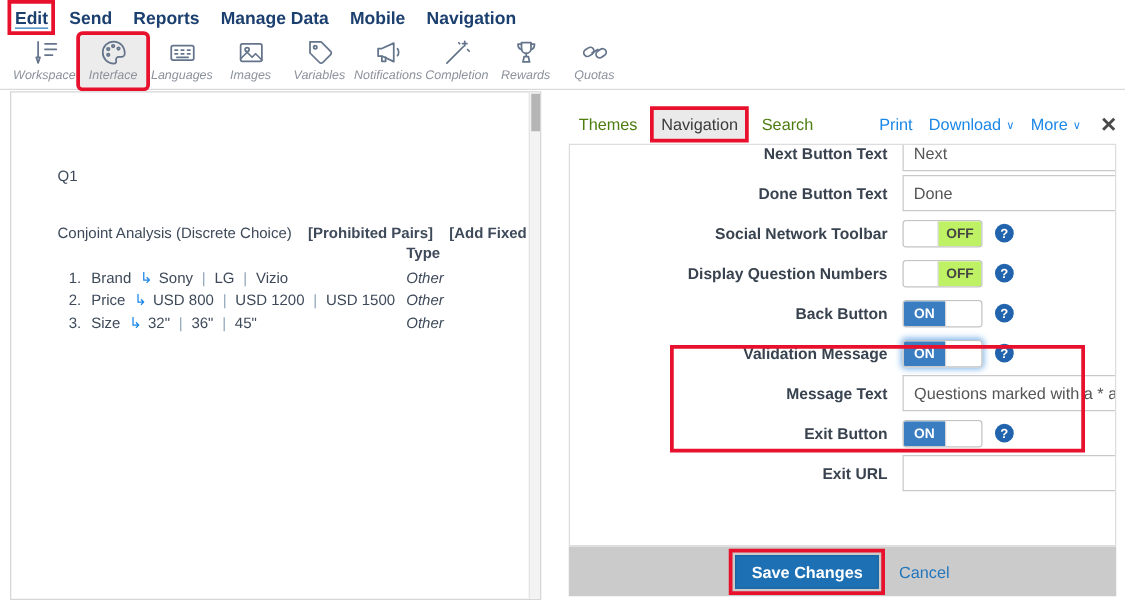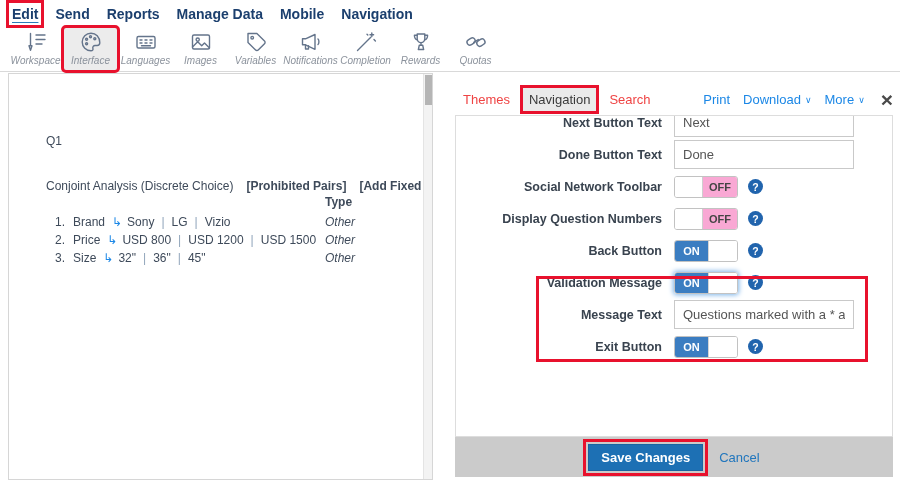--- a/index.html
+++ b/index.html
@@ -41,39 +41,39 @@
   .attr-index { display:inline-block; width:18px; }
   .attr-name { margin-right:7px; }
   .attr-arrow { color:#1b87e6; margin-right:5px; }
   .attr-pipe { color:#91a5bb; margin:0 7px; }
   .attr-type { position:absolute; left:279px; font-style:italic; }
 
   
   .right-panel { position:absolute; left:455px; top:85px; width:438px; }
   .panel-header { display:flex; align-items:center; justify-content:space-between; height:28px; margin-bottom:2px; }
   .tabs { display:flex; gap:7px; align-items:center; margin-left:2px; }
-  .tab { font-size:13px; color:#ef4444; padding:4px 6px; cursor:pointer; }
+  .tab { font-size:13px; color:#4d7c0f; padding:4px 6px; cursor:pointer; }
   .tab.active { background:#eaeaea; color:#3a3a3a; }
   .header-actions { display:flex; align-items:center; gap:13px; font-size:13px; color:#1b87e6; }
   .action-link { cursor:pointer; white-space:nowrap; }
   .chev { font-size:9px; margin-left:4px; position:relative; top:-1px; }
   .close-x { color:#4a4a4a; font-size:21px; font-weight:700; line-height:1; margin-left:3px; cursor:pointer; }
 
-  .form-box { position:relative; border:1px solid #ddd; height:322px; overflow:hidden; background:#fff; }
+  .form-box { position:relative; border:1px solid #ddd; height:322px; overflow:hidden; background:#fff;padding-left:48px; }
   .form-rows { margin-top:-11px; }
   .form-row { display:flex; align-items:center; margin:3px 0; height:29px; }
   .form-label { width:206px; text-align:right; margin-right:12px; font-size:12.5px; font-weight:700;
                 color:#39434f; flex:none; }
   .text-input { width:180px; height:29px; border:1px solid #c9c9c9; font-size:13px; color:#555;
                 padding:0 8px; font-family:inherit; border-radius:0; outline:none; background:#fff; }
   .toggle { display:flex; width:64px; height:22px; border:1px solid #c2c2c2; border-radius:3px;
             overflow:hidden; cursor:pointer; flex:none; }
   .toggle .on-side { background:#3b7dc1; color:#fff; font-weight:700; font-size:11px;
                      display:flex; align-items:center; justify-content:center; width:33px;text-align:right; }
-  .toggle .off-side { background:#f9a8d4; color:#444; font-weight:700; font-size:11px;
+  .toggle .off-side { background:#bef264; color:#444; font-weight:700; font-size:11px;
                       display:flex; align-items:center; justify-content:center; flex:1; }
   .toggle .knob { background:#fff; flex:1; }
   .toggle.on .knob { border-left:1px solid #d5d5d5; }
   .toggle.off .knob { width:28px; flex:none; border-right:1px solid #cfcfcf; }
   .toggle.glow { box-shadow:0 0 5px 1px #7db4e8; }
   .help { width:15px; height:15px; border-radius:50%; background:#2164ad; color:#fff; font-size:10.5px;
           font-weight:700; display:flex; align-items:center; justify-content:center; margin-left:10px;
           flex:none; cursor:pointer; }
 
   .panel-footer { height:40px; background:#cbcbcb; display:flex; align-items:center;
@@ -274,20 +274,24 @@
           <input class="text-input" type="text" value="Questions marked with a * are re" style="">
         </div>
         <div class="form-row">
           <div class="form-label">Exit Button</div>
           <div class="toggle on">
             <span class="on-side">ON</span>
             <span class="knob"></span>
           </div>
           <span class="help">?</span>
         </div>
+        <div class="form-row">
+          <div class="form-label">Exit URL</div>
+          <input class="text-input" type="text" style="">
+        </div>
       </div>
     <div class="annotation anno-validation"></div>
   </div>
   <div class="panel-footer">
     <button class="save-btn red-outline">Save Changes</button>
     <span class="cancel-link">Cancel</span>
   </div>
 </div>
 
 </body></html>

